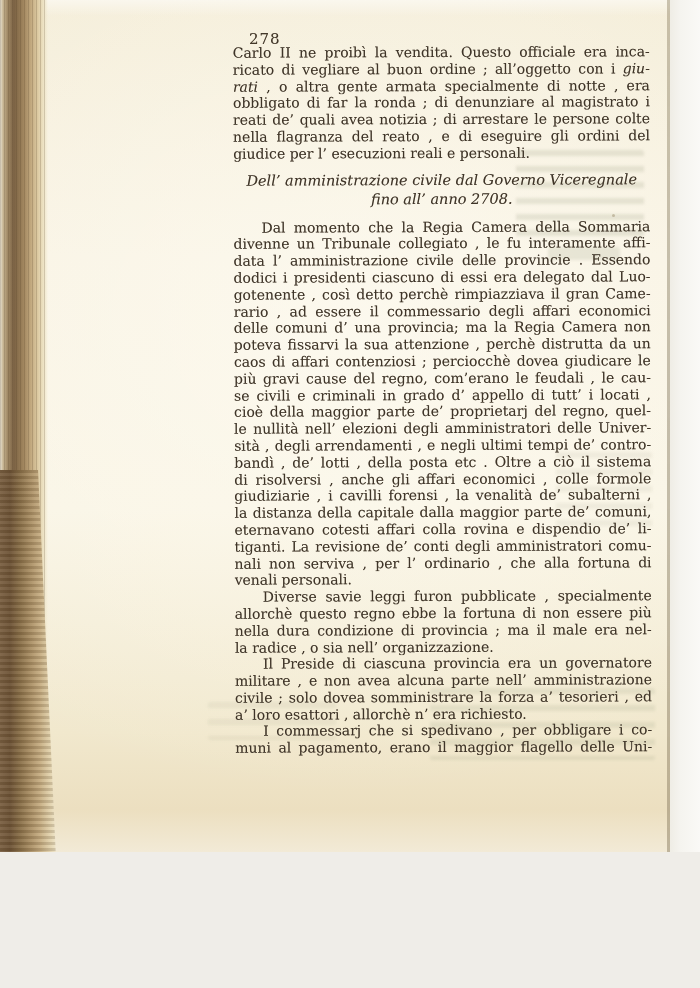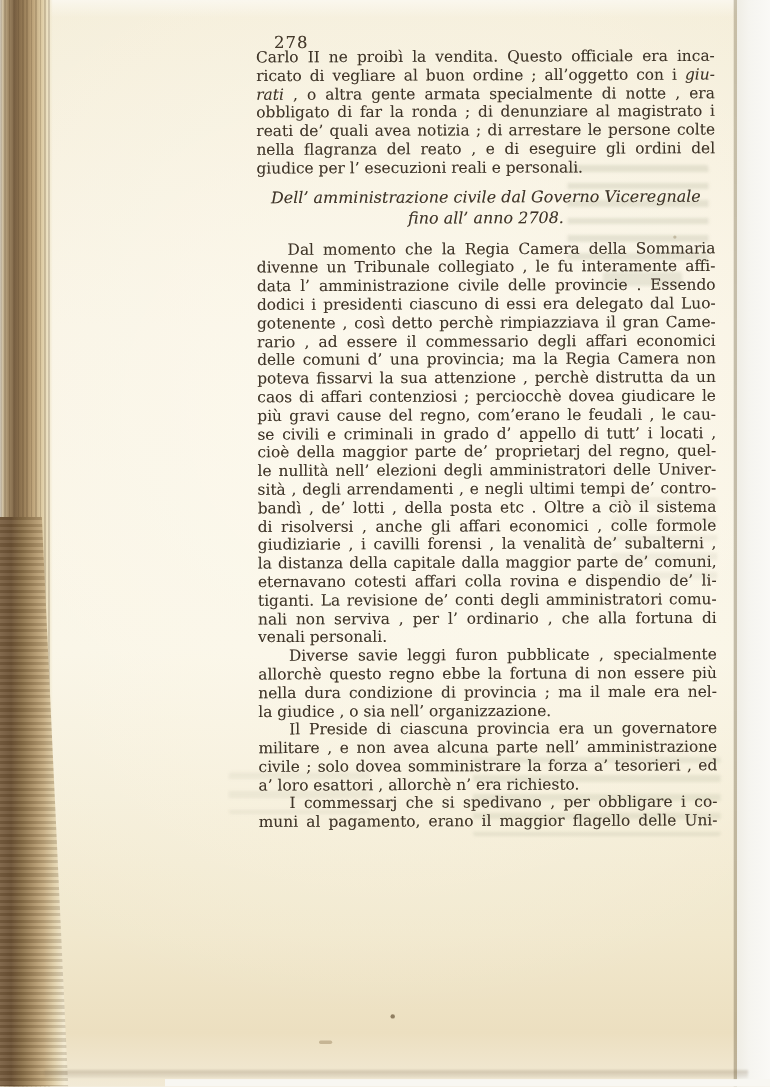--- a/index.html
+++ b/index.html
@@ -1,21 +1,21 @@
 <!DOCTYPE html>
 <html><head>
 <meta charset="utf-8">
 <style>
   html,body{margin:0;padding:0;}
   body{
     width:700px;height:988px;overflow:hidden;
     background:#efede8;
     font-family:"DejaVu Serif","Liberation Serif",serif;
   }
-  #canvas{position:relative;width:700px;height:988px;overflow:hidden;background:#f6efdc;}
+  #canvas{position:relative;width:700px;height:852px;overflow:hidden;background:#f6efdc;}
 
   
   .paper{
     position:absolute;inset:0;
     background:
       linear-gradient(180deg, rgba(255,255,255,.5) 0, rgba(255,255,255,0) 16px),
       radial-gradient(ellipse 130% 85% at 50% 38%, rgba(255,253,245,.6) 0%, rgba(255,253,245,0) 65%),
       linear-gradient(180deg,#f4edd8 0%,#f8f2e2 30%,#f9f4e4 60%,#f1e8cd 86%,#ecdfc0 95%,#f2ead6 100%);
   }
 
@@ -148,21 +148,21 @@
         <div class="line"><span>la distanza della capitale dalla maggior parte de’ comuni,</span></div>
         <div class="line"><span>eternavano cotesti affari colla rovina e dispendio de’ li-</span></div>
         <div class="line"><span>tiganti. La revisione de’ conti degli amministratori comu-</span></div>
         <div class="line"><span>nali non serviva , per l’ ordinario , che alla fortuna di</span></div>
         <div class="line flush"><span>venali personali.</span></div>
       </div>
       <div class="block para">
         <div class="line indent"><span>Diverse savie leggi furon pubblicate , specialmente</span></div>
         <div class="line"><span>allorchè questo regno ebbe la fortuna di non essere più</span></div>
         <div class="line"><span>nella dura condizione di provincia ; ma il male era nel-</span></div>
-        <div class="line flush"><span>la giudice , o sia nell’ organizzazione.</span></div>
+        <div class="line flush"><span>la radice , o sia nell’ organizzazione.</span></div>
       </div>
       <div class="block para">
         <div class="line indent"><span>Il Preside di ciascuna provincia era un governatore</span></div>
         <div class="line"><span>militare , e non avea alcuna parte nell’ amministrazione</span></div>
         <div class="line"><span>civile ; solo dovea somministrare la forza a’ tesorieri , ed</span></div>
         <div class="line flush"><span>a’ loro esattori , allorchè n’ era richiesto.</span></div>
       </div>
       <div class="block para">
         <div class="line indent"><span>I commessarj che si spedivano , per obbligare i co-</span></div>
         <div class="line"><span>muni al pagamento, erano il maggior flagello delle Uni-</span></div>

